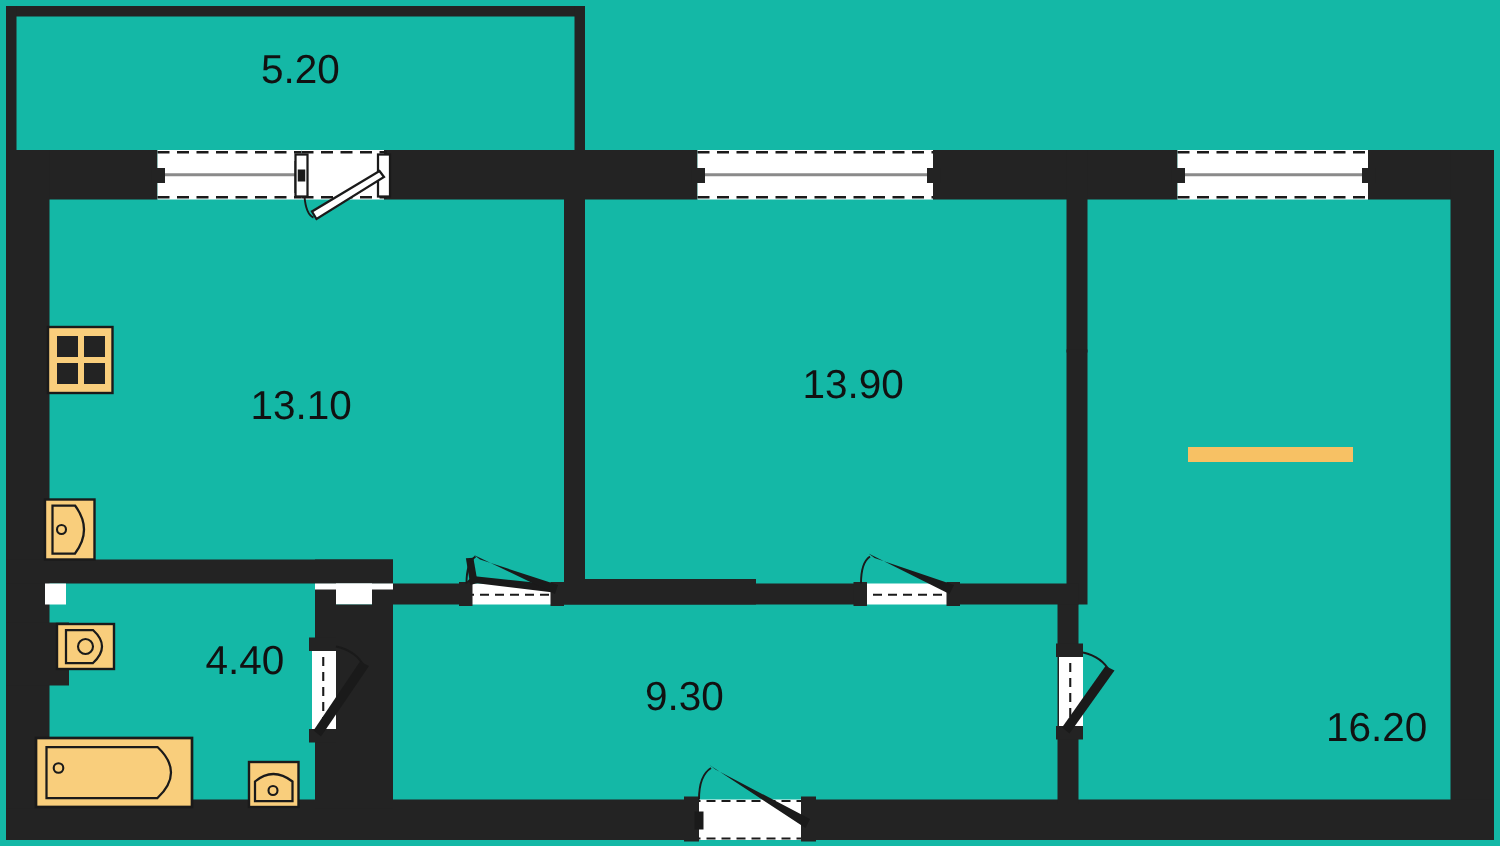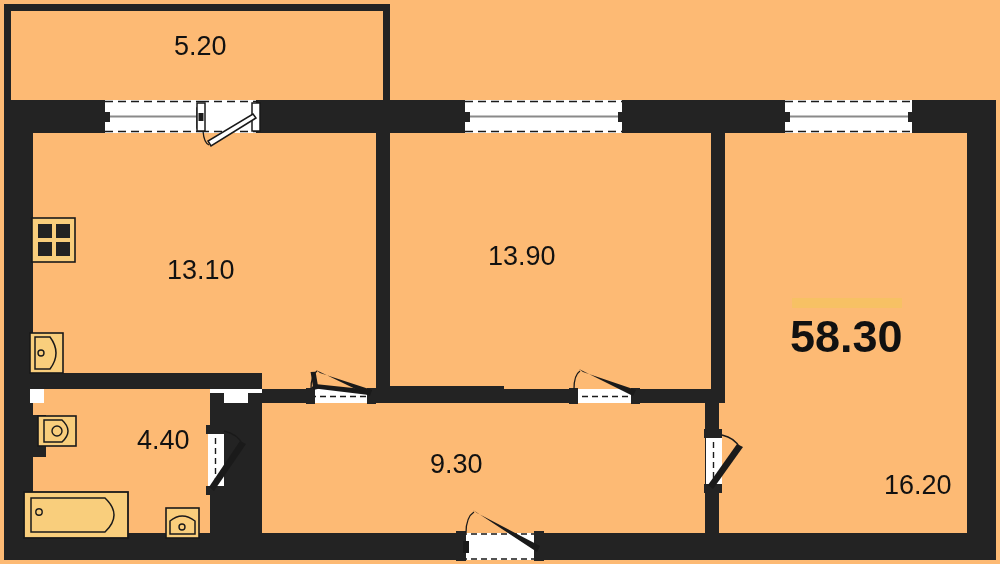--- a/index.html
+++ b/index.html
@@ -7,21 +7,21 @@
     padding: 0;
     background: #ffffff;
   }
   body {
     font-family: "Liberation Sans", sans-serif;
   }
   #plan-root {
     position: relative;
     width: 1000px;
     height: 564px;
-    background: #fdba74;
+    background: #14b8a6;
     overflow: hidden;
   }
   #plan-svg {
     position: absolute;
     left: 0;
     top: 0;
     width: 1000px;
     height: 564px;
     display: block;
   }
@@ -235,26 +235,25 @@
       <path d="M170,534 L170,521 Q182,511 195,521 L195,534 Z" fill="#F9CE7C" stroke="#1A1A1A" stroke-width="1.5"></path>
       <circle cx="182" cy="527" r="3" fill="none" stroke="#1A1A1A" stroke-width="1.4"></circle>
     </g>
 
   </svg>
 
   <div class="room-label" style="left:174px; top:33px;">5.20</div>
 
   <div class="room-label" style="left:167px; top:237px;margin-top:20px;">13.10</div>
 
-  <div class="room-label" style="left:488px; top:243px;text-align:center;">13.90</div>
+  <div class="room-label" style="left:535px; top:243px;text-align:center;">13.90</div>
 
   <div class="room-label" style="left:107px; top:427px;margin-left:30px;">4.40</div>
 
   <div class="room-label" style="left:430px; top:451px;">9.30</div>
 
   <div class="room-label" style="left:884px; top:472px;">16.20</div>
 
   <div class="total-wrap" style="left:790px; top:298px;">
     <div class="total-bar"></div>
-    <div class="total-value">58.30</div>
   </div>
 
 </div>
 
 </body></html>

